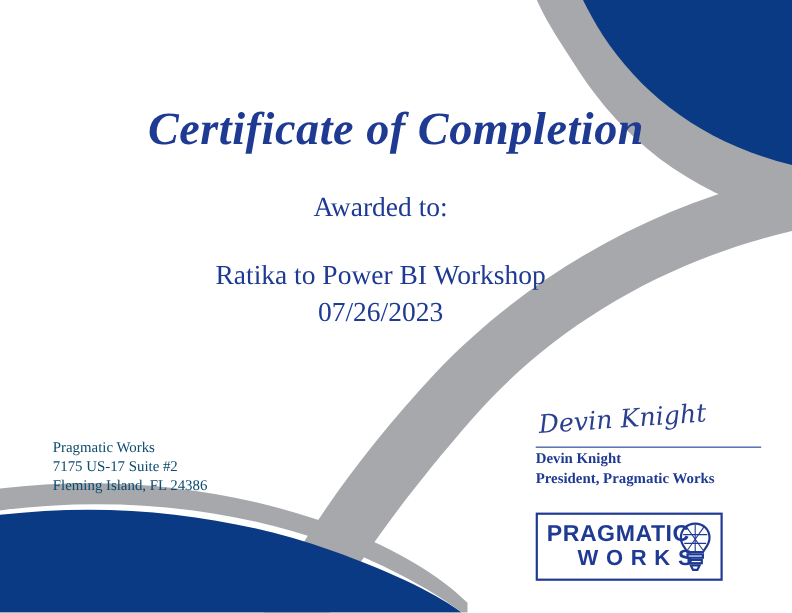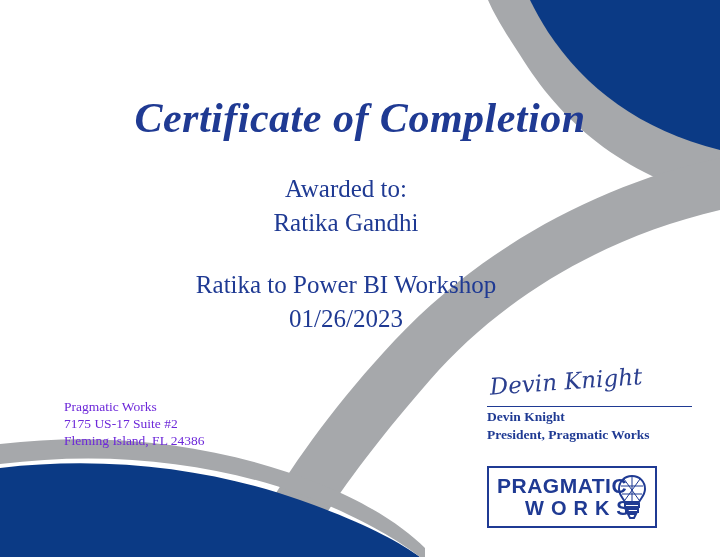--- a/index.html
+++ b/index.html
@@ -53,23 +53,23 @@
     font-family: "Liberation Serif", serif;
     font-size: 25px;
     line-height: 34px;
   }
   #body-block .line { display: block; padding-left: 32px; }
   #body-block .spacer { display: block; height: 28px; }
 
   
   #address-block {
     position: absolute;
-    left: 64px;
+    left: 48px;
     top: 398px;
-    color: #6d28d9;
+    color: #0c4a6e;
     font-family: "Liberation Serif", serif;
     font-size: 13.5px;
     line-height: 17px;
   }
   #address-block .line { display: block; white-space: nowrap; }
 
   
   #signature-block {
     position: absolute;
     left: 487px;
@@ -163,24 +163,23 @@
 
     <path d="M0,444 C120,430 230,448 320,484 C370,504 405,528 425,548 L425,557 L420,557 C398,540 358,516 300,494 C214,463 110,450 0,464 Z" fill="#a6a8ab"></path>
   </svg>
 
   <div class="content">
 
     <div id="title">Certificate of Completion</div>
 
     <div id="body-block">
       <span class="line">Awarded to:</span>
-      <span class="line">Ratika Gandhi</span>
       <span class="spacer"></span>
       <span class="line">Ratika to Power BI Workshop</span>
-      <span class="line">01/26/2023</span>
+      <span class="line">07/26/2023</span>
     </div>
 
     <div id="address-block">
       <span class="line">Pragmatic Works</span>
       <span class="line">7175 US-17 Suite #2</span>
       <span class="line">Fleming Island, FL 24386</span>
     </div>
 
     <div id="signature-block">
       <div id="signature-script">Devin Knight</div>

